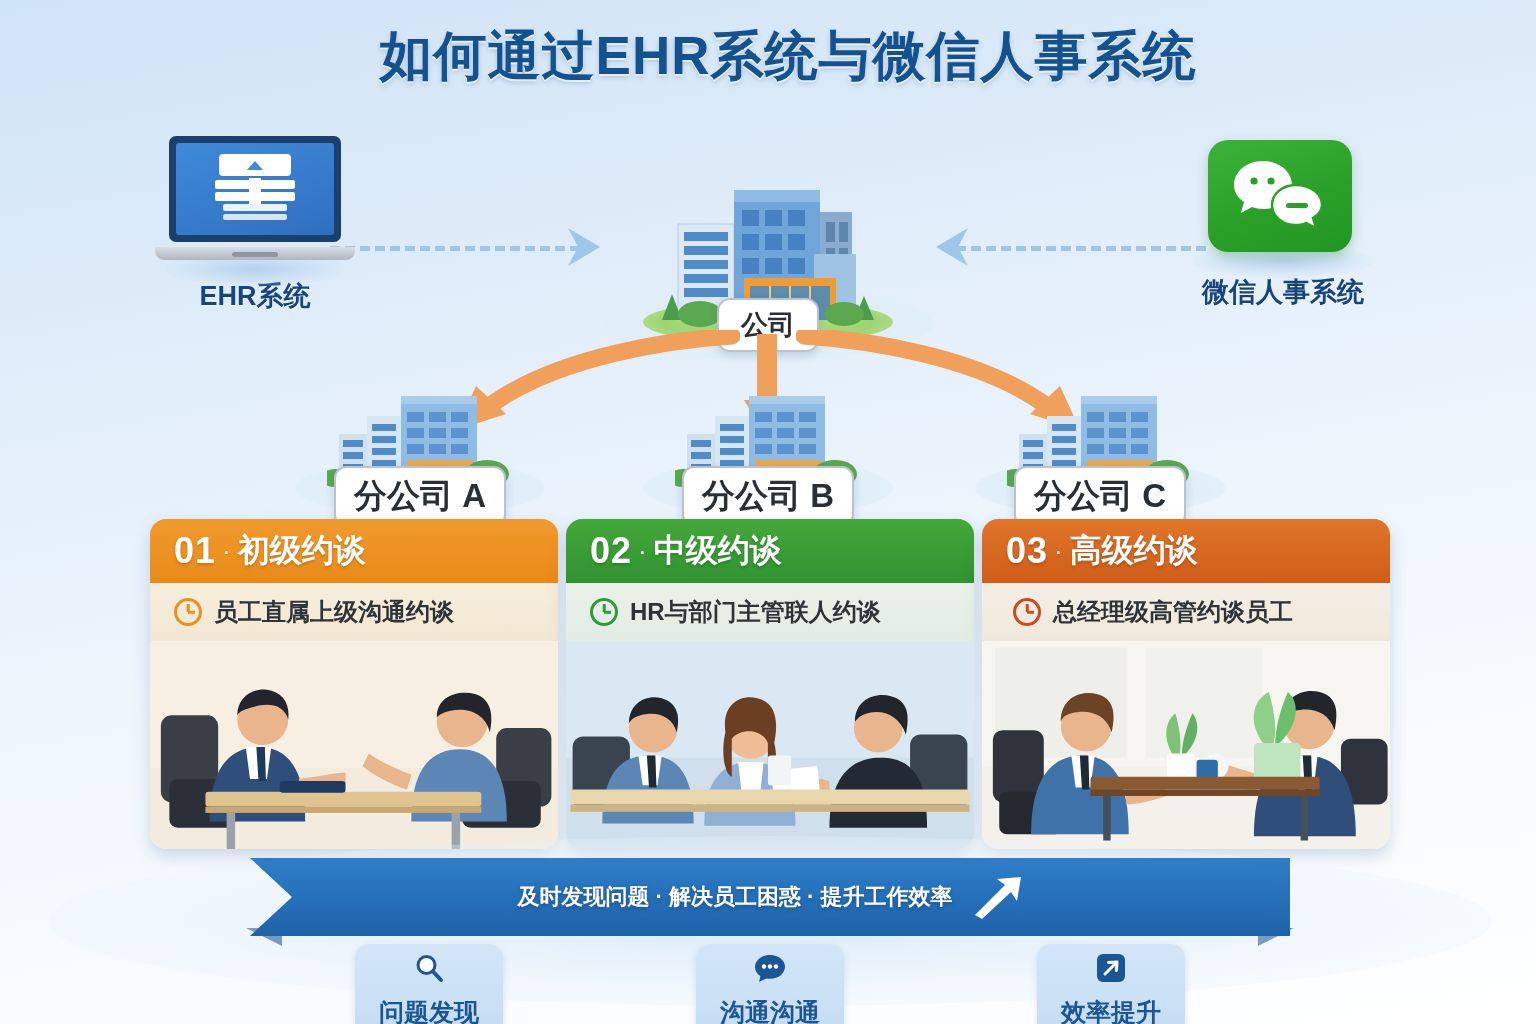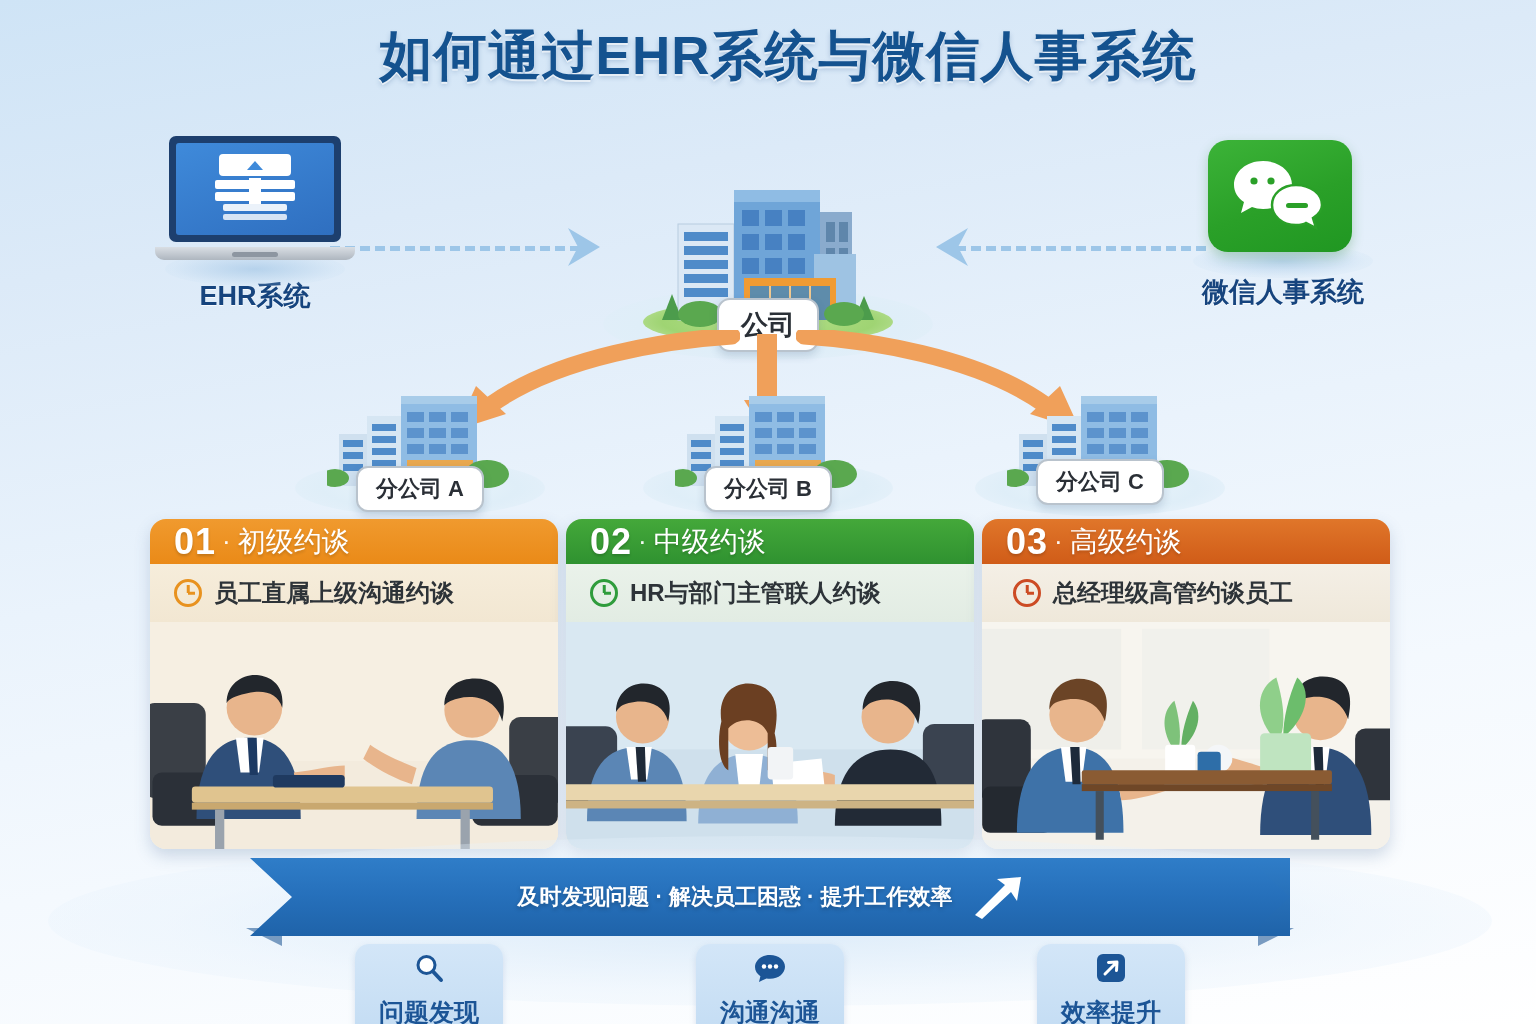--- a/index.html
+++ b/index.html
@@ -79,44 +79,44 @@
     background:radial-gradient(ellipse at center,#b6e08a 0%,#9fd473 60%,#cfe9b4 100%);
   }
 
   
   .pill{
     position:absolute; left:50%; transform:translateX(-50%);
     background:#ffffff; border:2px solid #b9c3cd; border-radius:13px;
     padding:7px 22px; font-size:27px; font-weight:bold; color:#2a2f36;
     white-space:nowrap; box-shadow:0 4px 8px rgba(60,90,130,.2);
   }
-  .pill-sm{ font-size:22px; padding:6px 18px; border-radius:12px; }
+  .pill-sm{ font-size:33px; padding:6px 18px; border-radius:12px; }
 
   
   .dashline{ position:absolute; height:0; border-top:5px dashed #9dc6e8; }
 
   
   .branch{ position:absolute; width:270px; height:150px; text-align:center; }
   .branch .ground{ width:250px; height:56px; bottom:14px; }
 
   
   .cards{ position:absolute; left:150px; top:519px; width:1240px; height:330px; display:flex; gap:8px; }
   .card{
     flex:1; border-radius:16px; overflow:hidden;
     box-shadow:0 7px 16px rgba(60,95,140,.22);
     display:flex; flex-direction:column; background:#f7f3e7;
   }
-  .card-head{ height:45px; display:flex; align-items:center; padding:0 24px; }
+  .card-head{ height:64px; display:flex; align-items:center; padding:0 24px; }
   .card-head .num{
     font-size:36px; font-weight:bold; color:#ffffff; letter-spacing:1px;
     text-shadow:0 2px 3px rgba(0,0,0,.18);
   }
   .card-head .dot{ color:#ffffff; font-size:26px; margin:0 7px 0 6px; opacity:.95; }
   .card-head .htitle{
-    font-size:28px; font-weight:normal; color:#ffffff;
+    font-size:32px; font-weight:bold; color:#ffffff;
     text-shadow:0 2px 3px rgba(0,0,0,.18); white-space:nowrap;
   }
   .card-sub{ height:58px; display:flex; align-items:center; gap:12px; padding:0 24px; }
   .card-sub .stext{ font-size:24px; font-weight:bold; color:#2d3338; white-space:nowrap; }
   .card-art{ flex:1; position:relative; overflow:hidden; }
 
   .clock{ width:28px; height:28px; border-radius:50%; border:3px solid #e8921f; position:relative; flex:none; }
   .clock::before{ content:""; position:absolute; left:50%; top:50%; width:2.5px; height:8px; background:#e8921f; transform:translate(-50%,-100%); }
   .clock::after{ content:""; position:absolute; left:50%; top:50%; width:7px; height:2.5px; background:#e8921f; transform:translate(0,-50%); }
   .clock.green{ border-color:#2f9c3c; }
@@ -386,21 +386,21 @@
           <rect x="124" y="42" width="17" height="10"></rect>
         <rect x="80" y="58" width="17" height="10"></rect>
           <rect x="102" y="58" width="17" height="10"></rect>
           <rect x="124" y="58" width="17" height="10"></rect>
       </g>
       <rect x="80" y="74" width="66" height="8" fill="#e9a84f"></rect>
       <rect x="84" y="82" width="58" height="18" fill="#4f8bc9"></rect>
       <ellipse cx="160" cy="88" rx="22" ry="14" fill="#5aa84f"></ellipse>
       <ellipse cx="8" cy="92" rx="14" ry="9" fill="#5aa84f"></ellipse>
     </svg>
-    <div class="pill pill-sm" style="top:79px;">分公司 C</div>
+    <div class="pill pill-sm" style="top:86px;">分公司 C</div>
   </div>
 
   <div class="cards">
 
     <div class="card">
       <div class="card-head" style="background:linear-gradient(180deg,#f09a2e 0%,#ea8a18 100%);">
         <span class="num">01</span>
         <span class="dot">·</span>
         <span class="htitle">初级约谈</span>
       </div>

